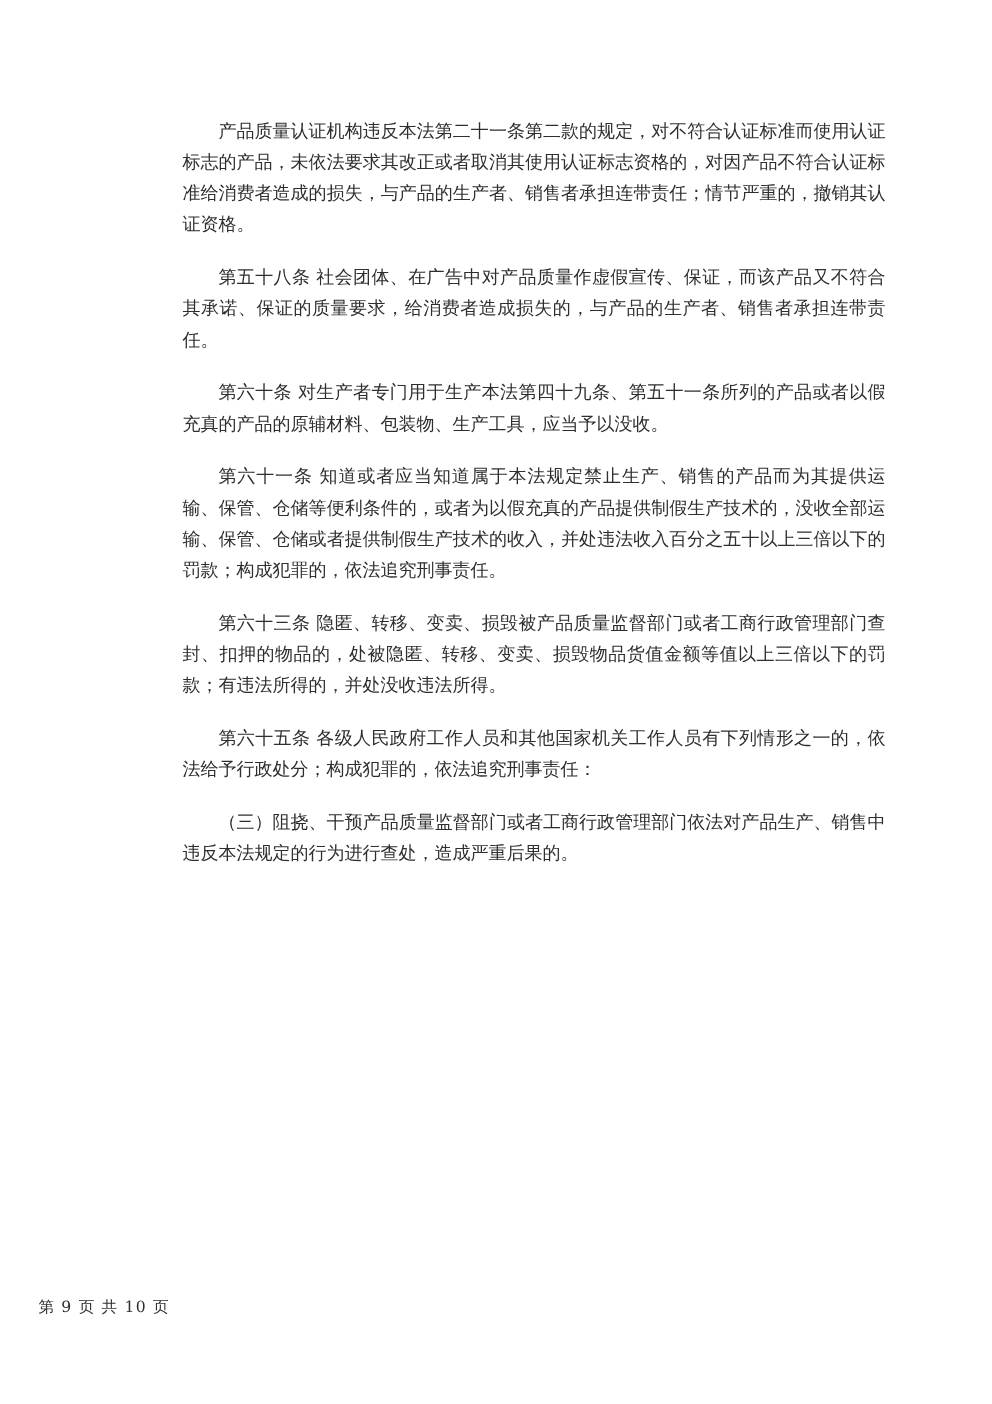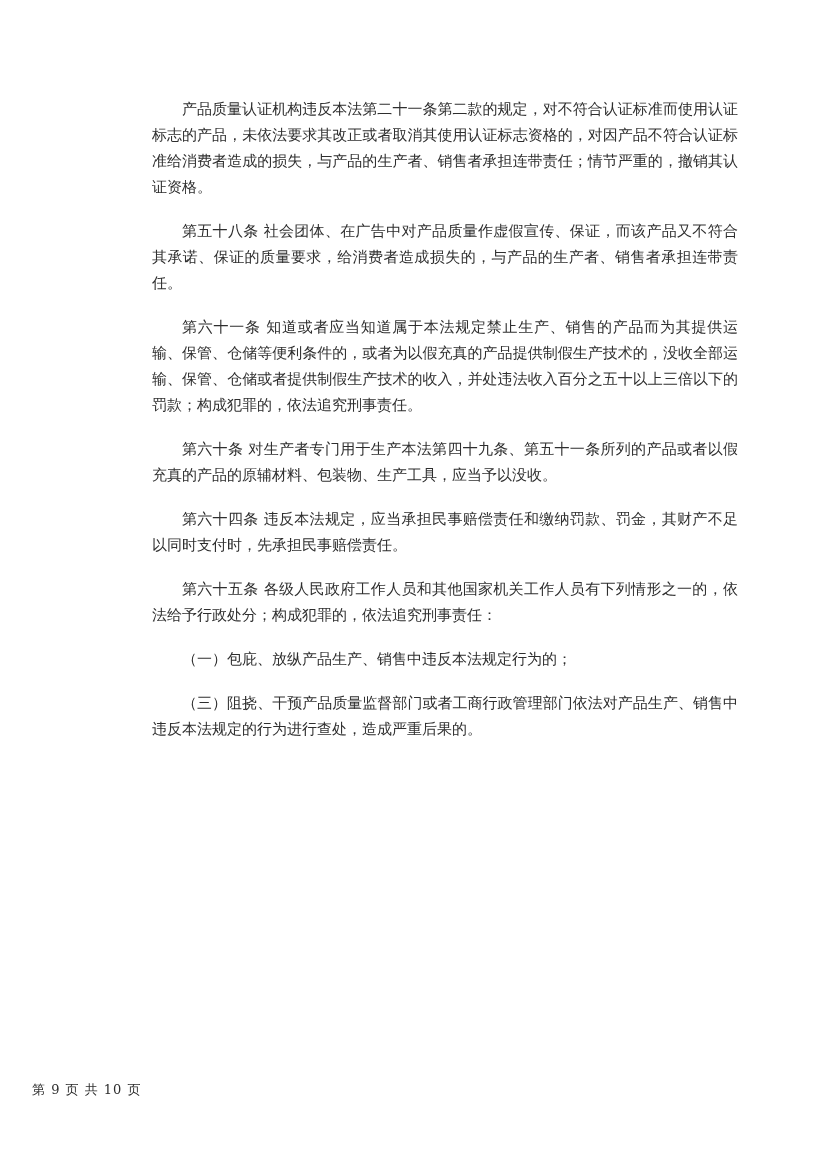--- a/index.html
+++ b/index.html
@@ -53,23 +53,22 @@
       letter-spacing: 1px;
     }
   </style>
 </head>
 <body>
 
 <div class="page">
   <div class="content">
     <p>产品质量认证机构违反本法第二十一条第二款的规定，对不符合认证标准而使用认证标志的产品，未依法要求其改正或者取消其使用认证标志资格的，对因产品不符合认证标准给消费者造成的损失，与产品的生产者、销售者承担连带责任；情节严重的，撤销其认证资格。</p>
     <p>第五十八条 社会团体、在广告中对产品质量作虚假宣传、保证，而该产品又不符合其承诺、保证的质量要求，给消费者造成损失的，与产品的生产者、销售者承担连带责任。</p>
+    <p>第六十条 对生产者专门用于生产本法第四十九条、第五十一条所列的产品或者以假充真的产品的原辅材料、包装物、生产工具，应当予以没收。</p>
     <p>第六十一条 知道或者应当知道属于本法规定禁止生产、销售的产品而为其提供运输、保管、仓储等便利条件的，或者为以假充真的产品提供制假生产技术的，没收全部运输、保管、仓储或者提供制假生产技术的收入，并处违法收入百分之五十以上三倍以下的罚款；构成犯罪的，依法追究刑事责任。</p>
-    <p>第六十条 对生产者专门用于生产本法第四十九条、第五十一条所列的产品或者以假充真的产品的原辅材料、包装物、生产工具，应当予以没收。</p>
-    <p>第六十四条 违反本法规定，应当承担民事赔偿责任和缴纳罚款、罚金，其财产不足以同时支付时，先承担民事赔偿责任。</p>
+    <p>第六十三条 隐匿、转移、变卖、损毁被产品质量监督部门或者工商行政管理部门查封、扣押的物品的，处被隐匿、转移、变卖、损毁物品货值金额等值以上三倍以下的罚款；有违法所得的，并处没收违法所得。</p>
     <p>第六十五条 各级人民政府工作人员和其他国家机关工作人员有下列情形之一的，依法给予行政处分；构成犯罪的，依法追究刑事责任：</p>
-    <p>（一）包庇、放纵产品生产、销售中违反本法规定行为的；</p>
     <p>（三）阻挠、干预产品质量监督部门或者工商行政管理部门依法对产品生产、销售中违反本法规定的行为进行查处，造成严重后果的。</p>
   </div>
   <div class="footer">
     <span>第 9 页 共 10 页</span>
   </div>
 </div>
 
 </body></html>

